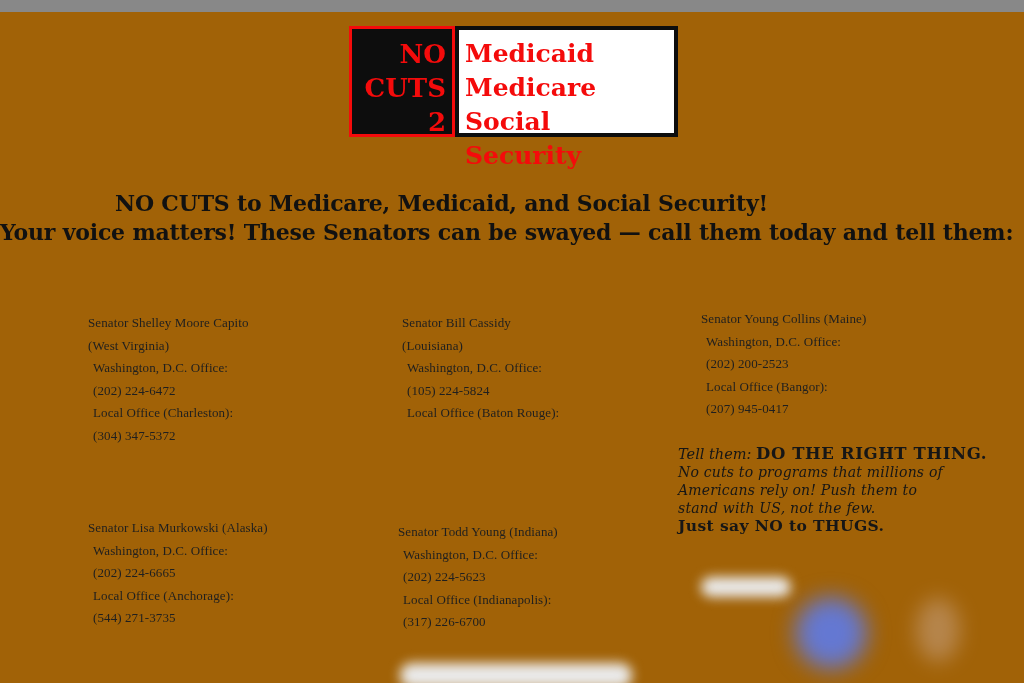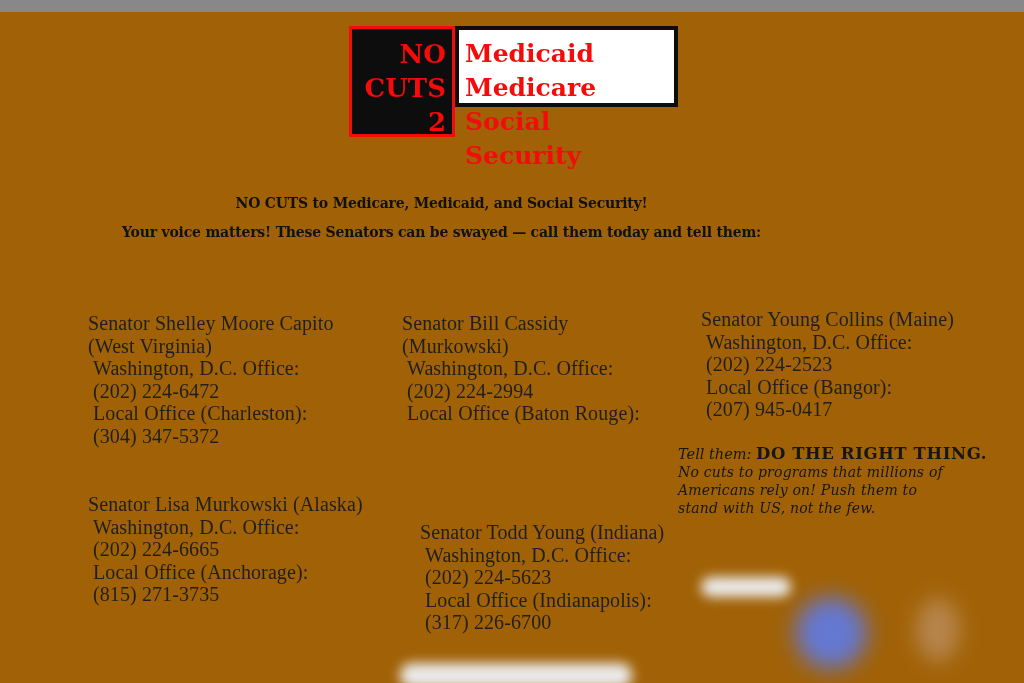--- a/index.html
+++ b/index.html
@@ -12,46 +12,46 @@
   
   #logo { position:absolute; left:349px; top:14px; display:flex; }
   .logo-left {
     box-sizing:border-box; width:106px; height:111px;
     background:#0d0d0d; border:3px solid #f40b0b;
     color:#f40b0b; text-align:right; padding:8px 6px 0 0;
     font-family:"DejaVu Serif", serif; font-weight:bold;
     font-size:26px; line-height:34px; letter-spacing:0px;
   }
   .logo-right {
-    box-sizing:border-box; width:223px; height:81px;
+    box-sizing:border-box; width:223px; height:111px;
     background:#ffffff; border:4px solid #0d0d0d;
     color:#f40b0b; text-align:left; padding:7px 0 0 6px;
     font-family:"DejaVu Serif", serif; font-weight:bold;
     font-size:25px; line-height:34px;
   }
 
   
   #headline {
     position:absolute; left:0; top:177px; width:883px;
     text-align:center; font-family:"DejaVu Serif", serif;
-    font-weight:bold; font-size:14px; line-height:29px;
+    font-weight:bold; font-size:22px; line-height:29px;
     color:#111; letter-spacing:-0.2px; white-space:nowrap;
   }
 
   
   .sen-block {
-    position:absolute; font-size:20px; line-height:22.5px;
+    position:absolute; font-size:13px; line-height:22.5px;
     color:#1f1f1f; letter-spacing:0.1px;
   }
   .sen-line.indent { padding-left:5px; }
   #sen-capito    { left:88px;  top:300px; }
   #sen-cassidy   { left:402px; top:300px; }
   #sen-collins   { left:701px; top:296px; }
-  #sen-murkowski { left:88px;  top:481px; }
-  #sen-young     { left:420px; top:509px; }
+  #sen-murkowski { left:88px;  top:505px; }
+  #sen-young     { left:398px; top:509px; }
 
   
   #message {
     position:absolute; left:678px; top:433px; width:310px;
     font-family:"DejaVu Serif", serif; line-height:18px; color:#161616;
   }
   .msg-lead-italic { font-style:italic; font-size:14.5px; }
   .msg-lead-bold   { font-weight:bold; font-size:16.5px; letter-spacing:0.6px; }
   .msg-italic      { font-style:italic; font-size:14px; letter-spacing:0.2px; }
   .msg-closing     { font-weight:bold; font-size:15.5px; letter-spacing:0.4px; }
@@ -99,57 +99,58 @@
     <div class="sen-line">Senator Shelley Moore Capito</div>
     <div class="sen-line">(West Virginia)</div>
     <div class="sen-line indent">Washington, D.C. Office:</div>
     <div class="sen-line indent">(202) 224-6472</div>
     <div class="sen-line indent">Local Office (Charleston):</div>
     <div class="sen-line indent">(304) 347-5372</div>
   </div>
 
   <div id="sen-cassidy" class="sen-block">
     <div class="sen-line">Senator Bill Cassidy</div>
-    <div class="sen-line">(Murkowski)</div>
+    <div class="sen-line">(Louisiana)</div>
     <div class="sen-line indent">Washington, D.C. Office:</div>
-    <div class="sen-line indent">(202) 224-2994</div>
+    <div class="sen-line indent">(105) 224-5824</div>
     <div class="sen-line indent">Local Office (Baton Rouge):</div>
   </div>
 
   <div id="sen-collins" class="sen-block">
     <div class="sen-line">Senator Young Collins (Maine)</div>
     <div class="sen-line indent">Washington, D.C. Office:</div>
-    <div class="sen-line indent">(202) 224-2523</div>
+    <div class="sen-line indent">(202) 200-2523</div>
     <div class="sen-line indent">Local Office (Bangor):</div>
     <div class="sen-line indent">(207) 945-0417</div>
   </div>
 
   <div id="sen-murkowski" class="sen-block">
     <div class="sen-line">Senator Lisa Murkowski (Alaska)</div>
     <div class="sen-line indent">Washington, D.C. Office:</div>
     <div class="sen-line indent">(202) 224-6665</div>
     <div class="sen-line indent">Local Office (Anchorage):</div>
-    <div class="sen-line indent">(815) 271-3735</div>
+    <div class="sen-line indent">(544) 271-3735</div>
   </div>
 
   <div id="sen-young" class="sen-block">
     <div class="sen-line">Senator Todd Young (Indiana)</div>
     <div class="sen-line indent">Washington, D.C. Office:</div>
     <div class="sen-line indent">(202) 224-5623</div>
     <div class="sen-line indent">Local Office (Indianapolis):</div>
     <div class="sen-line indent">(317) 226-6700</div>
   </div>
 
   <div id="message">
     <div>
       <span class="msg-lead-italic">Tell them: </span><span class="msg-lead-bold">DO THE RIGHT THING.</span>
     </div>
     <div class="msg-italic">No cuts to programs that millions of</div>
     <div class="msg-italic">Americans rely on! Push them to</div>
     <div class="msg-italic">stand with US, not the few.</div>
+    <div class="msg-closing">Just say NO to THUGS.</div>
   </div>
 
   <div id="redact-right-small" class="blur-bar"></div>
   <div id="redact-bottom-center" class="blur-bar"></div>
   <div id="redact-blue-circle"></div>
   <div id="redact-tan-blob"></div>
 
 </div>
 
 </body></html>

